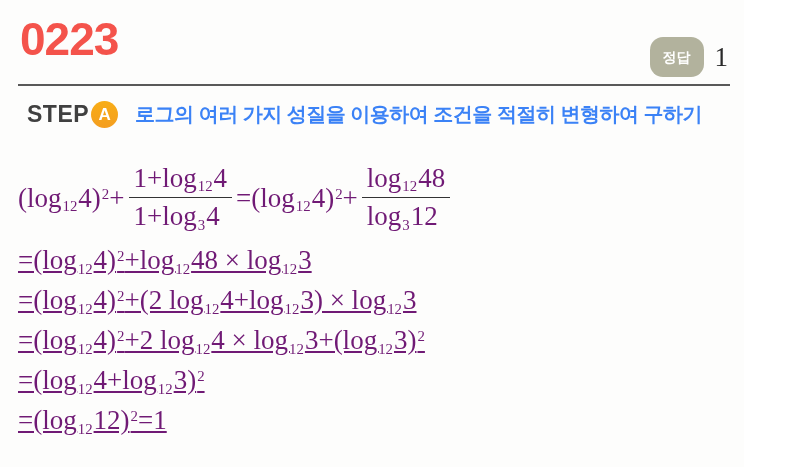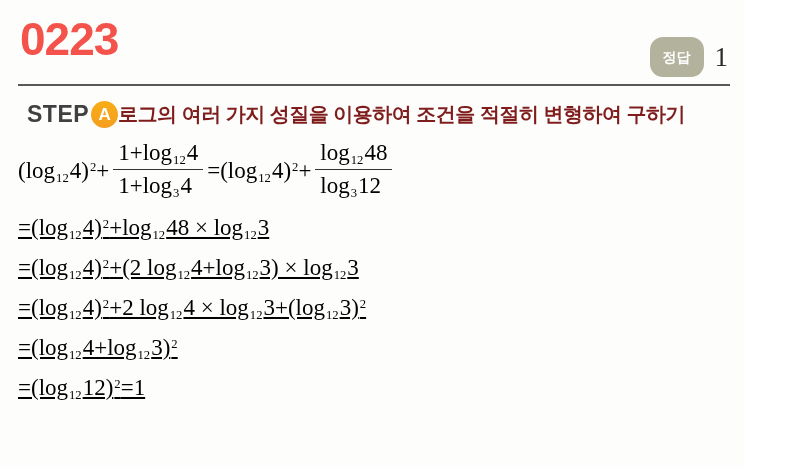--- a/index.html
+++ b/index.html
@@ -37,27 +37,27 @@
     color:#404040;font-size:23px;font-weight:bold;letter-spacing:.5px;
   }
   .step-circle{
     width:27px;height:27px;border-radius:50%;
     background:linear-gradient(180deg,#f8ad16,#f49e20);
     color:#fff;font-size:17px;font-weight:bold;
     display:flex;align-items:center;justify-content:center;
     margin-left:2px;
   }
   .step-title{
-    font-size:20px;font-weight:bold;color:#7f1d1d;
+    margin-left:17px;font-size:20px;font-weight:bold;color:#3b82f6;
     letter-spacing:-0.5px;white-space:nowrap;
   }
   .math{
-    position:absolute;left:18px;top:143px;
+    position:absolute;left:18px;top:166px;
     font-family:"Liberation Serif","DejaVu Serif",serif;
-    font-size:23px;color:#000000;
+    font-size:27px;color:#701a75;
   }
   .math-line{white-space:nowrap;line-height:40px;}
   .math-line.indented{text-decoration:underline;}
   .math-line.first{margin-bottom:5px;line-height:1;}
   .frac{
     display:inline-flex;flex-direction:column;
     vertical-align:middle;margin:0 4px;line-height:1.15;
     position:relative;top:-3px;
   }
   .frac .num{padding:0 5px 3px;}

